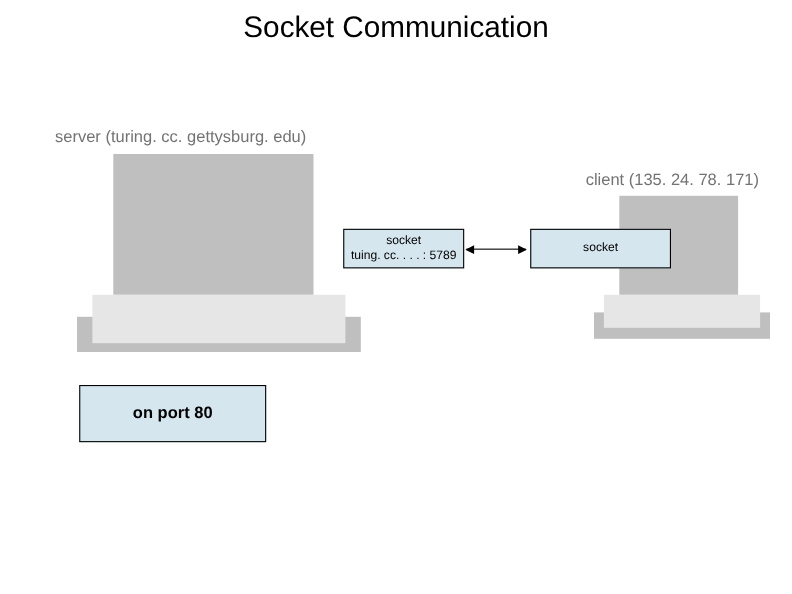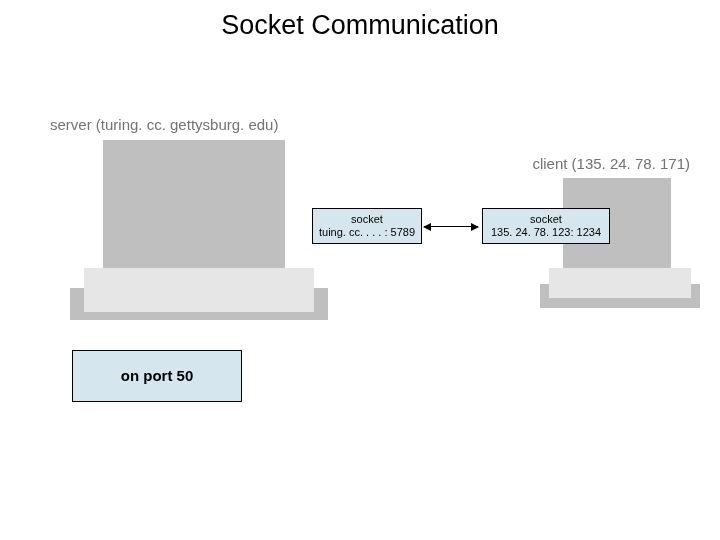--- a/index.html
+++ b/index.html
@@ -78,20 +78,19 @@
 <div class="rect" style="left:540px; top:284px; width:160px; height:24px;"></div>
 <div class="rect" style="left:549px; top:268px; width:142px; height:30px; background:#e6e6e6;"></div>
 
 <div class="infobox small" style="left:312px; top:208px; width:108px; height:34px;">
   <div>socket</div>
   <div>tuing. cc. . . . : 5789</div>
 </div>
 
 <div class="infobox small" style="left:482px; top:208px; width:126px; height:34px;">
   <div>socket</div>
-  <div>135. 24. 78. 123: 1234</div>
 </div>
 
 <div class="arrow" style="left:424px; top:226px; width:54px;"></div>
 
 <div class="infobox med" style="left:72px; top:350px; width:168px; height:50px;">
-  <div>on port 50</div>
+  <div>on port 80</div>
 </div>
 
 </body></html>

